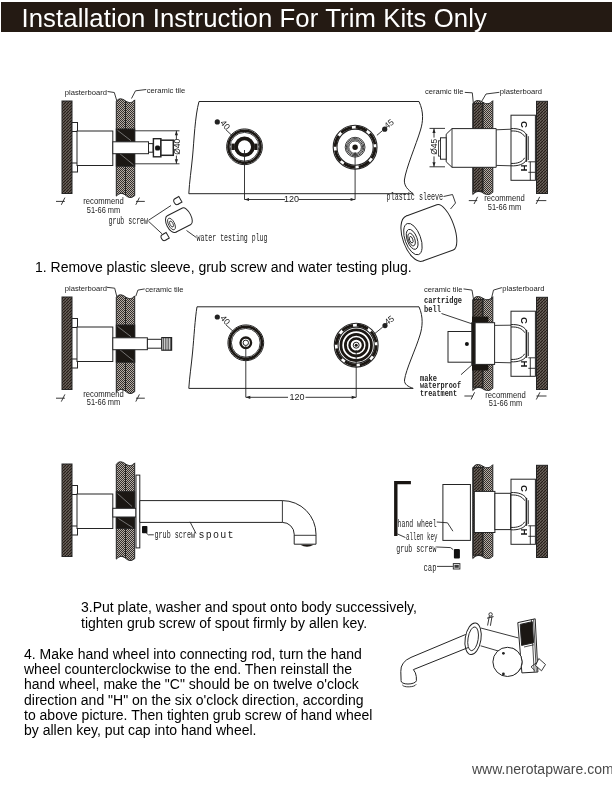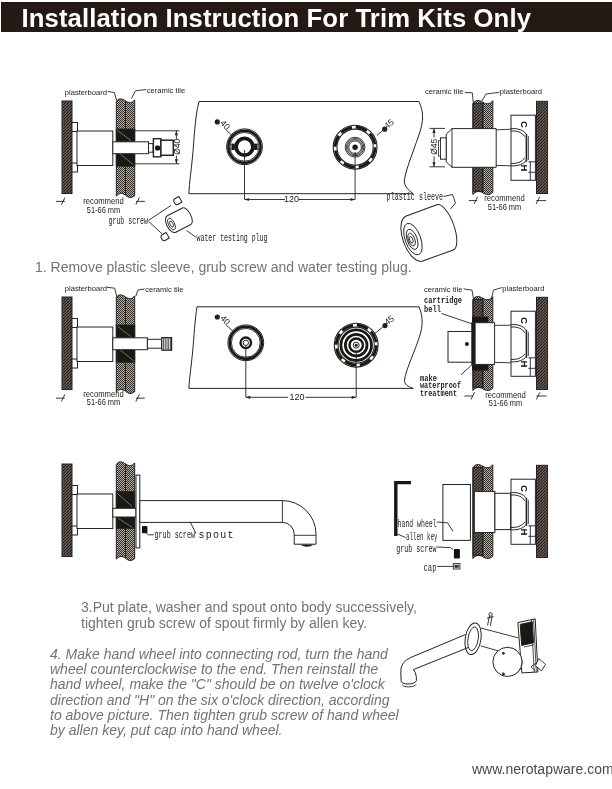--- a/index.html
+++ b/index.html
@@ -1,32 +1,32 @@
 <!DOCTYPE html>
 <html><head>
 <meta charset="utf-8">
 <style>
   html,body{margin:0;padding:0;background:#fff;}
   #page{position:relative;width:612px;height:789px;background:#fff;overflow:hidden;
         font-family:"Liberation Sans",sans-serif;}
-  .step{position:absolute;color:#737373;font-size:14px;line-height:15.2px;letter-spacing:0px;}
+  .step{position:absolute;color:#000000;font-size:14px;line-height:15.2px;letter-spacing:0px;}
   #hdr{position:absolute;left:1px;top:2px;width:591px;height:29.5px;background:#241a13;
-       color:#fff;font-weight:bold;font-size:25.7px;padding-left:20.5px;line-height:32.6px;letter-spacing:0.1px;}
+       color:#fff;font-weight:normal;font-size:25.7px;padding-left:20.5px;line-height:32.6px;letter-spacing:0.1px;}
 </style>
 </head>
 <body>
 <div id="page">
   <div id="hdr">Installation Instruction For Trim Kits Only</div>
 
   <div class="step" style="left:35px;top:260px;">1. Remove plastic sleeve, grub screw and water testing plug.</div>
 
 
   <div class="step" style="left:35px;top:600.3px;margin-left:46px;">3.Put plate, washer and spout onto body successively,<br>tighten grub screw of spout firmly by allen key.</div>
 
-  <div class="step" style="left:50px;top:646.9px;font-style:italic;">4. Make hand wheel into connecting rod, turn the hand<br>wheel counterclockwise to the end. Then reinstall the<br>hand wheel, make the "C" should be on twelve o'clock<br>direction and "H" on the six o'clock direction, according<br>to above picture. Then tighten grub screw of hand wheel<br>by allen key, put cap into hand wheel.</div>
+  <div class="step" style="left:24px;top:646.9px;">4. Make hand wheel into connecting rod, turn the hand<br>wheel counterclockwise to the end. Then reinstall the<br>hand wheel, make the "C" should be on twelve o'clock<br>direction and "H" on the six o'clock direction, according<br>to above picture. Then tighten grub screw of hand wheel<br>by allen key, put cap into hand wheel.</div>
 
   <div style="position:absolute;left:472px;top:761px;font-size:14px;color:#4a4a4a;">www.nerotapware.com.au</div>
 
   <svg id="art" width="612" height="789" viewBox="0 0 612 789" style="position:absolute;left:0;top:0" font-family="'Liberation Sans',sans-serif" fill="none" stroke="none">
     <defs>
       <pattern id="ck" width="2" height="2" patternUnits="userSpaceOnUse">
         <rect width="2" height="2" fill="#b3ada8"></rect>
         <rect width="1" height="1" fill="#352f2a"></rect>
         <rect x="1" y="1" width="1" height="1" fill="#352f2a"></rect>
       </pattern>

